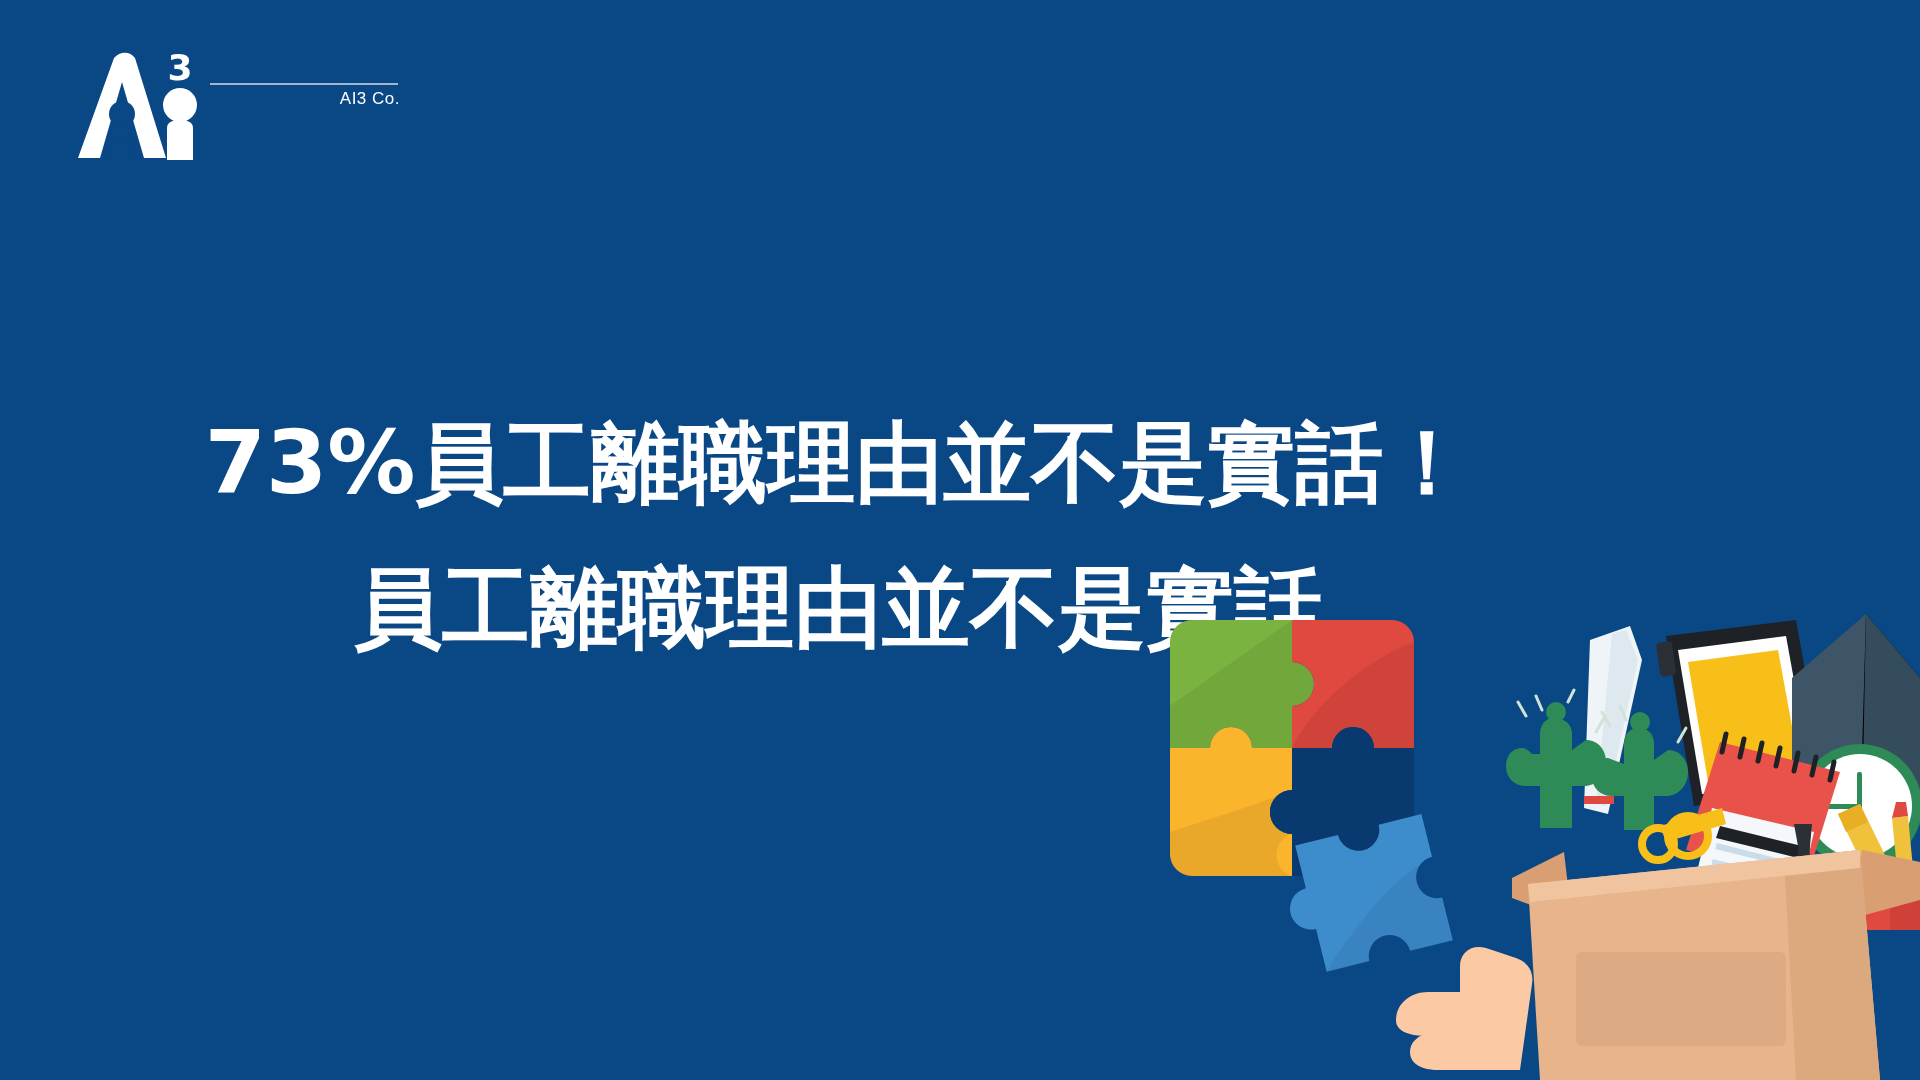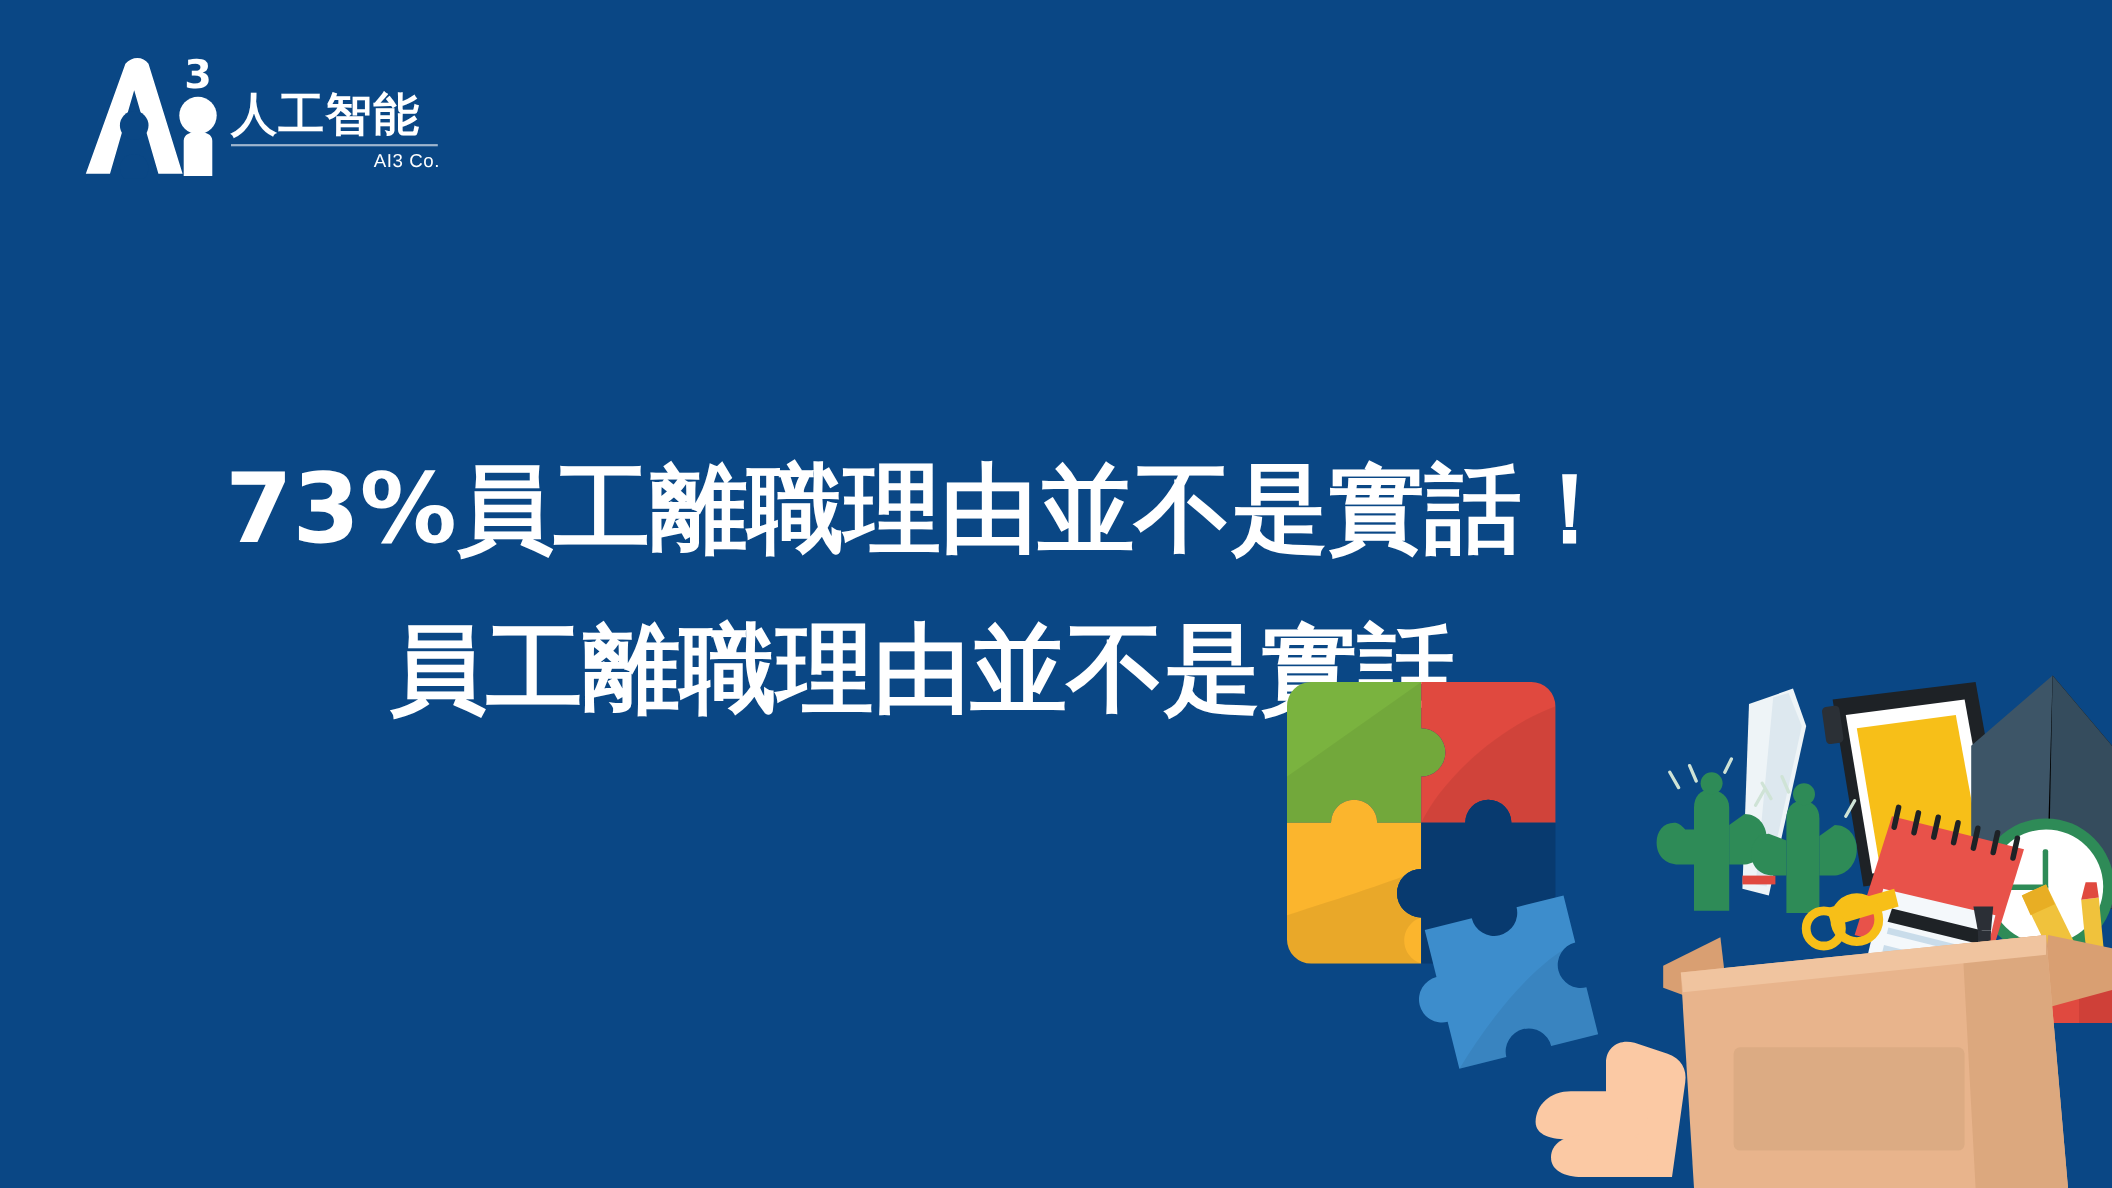--- a/index.html
+++ b/index.html
@@ -113,21 +113,20 @@
         <circle cx="52" cy="101" r="13" fill="#0a4785"></circle>
 
         <circle cx="110" cy="53" r="17" fill="#ffffff"></circle>
         <path d="M97 76 C97 70 103 68 110 68 C117 68 123 70 123 76 L123 108 L97 108 Z" fill="#ffffff"></path>
 
         <text x="110" y="28" font-family="DejaVu Sans, Liberation Sans, sans-serif" font-size="36" font-weight="700" fill="#ffffff" text-anchor="middle">3</text>
       </svg>
     </div>
 
     <div class="logo-text-wrap">
-      <div class="logo-cn">人工智能</div>
       <div class="logo-rule"></div>
       <div class="logo-en">AI3 Co.</div>
     </div>
 
   </div>
 
   <div class="headline">
     <div class="headline-line">73%員工離職理由並不是實話！</div>
     <div class="headline-line">員工離職理由並不是實話</div>
   </div>

